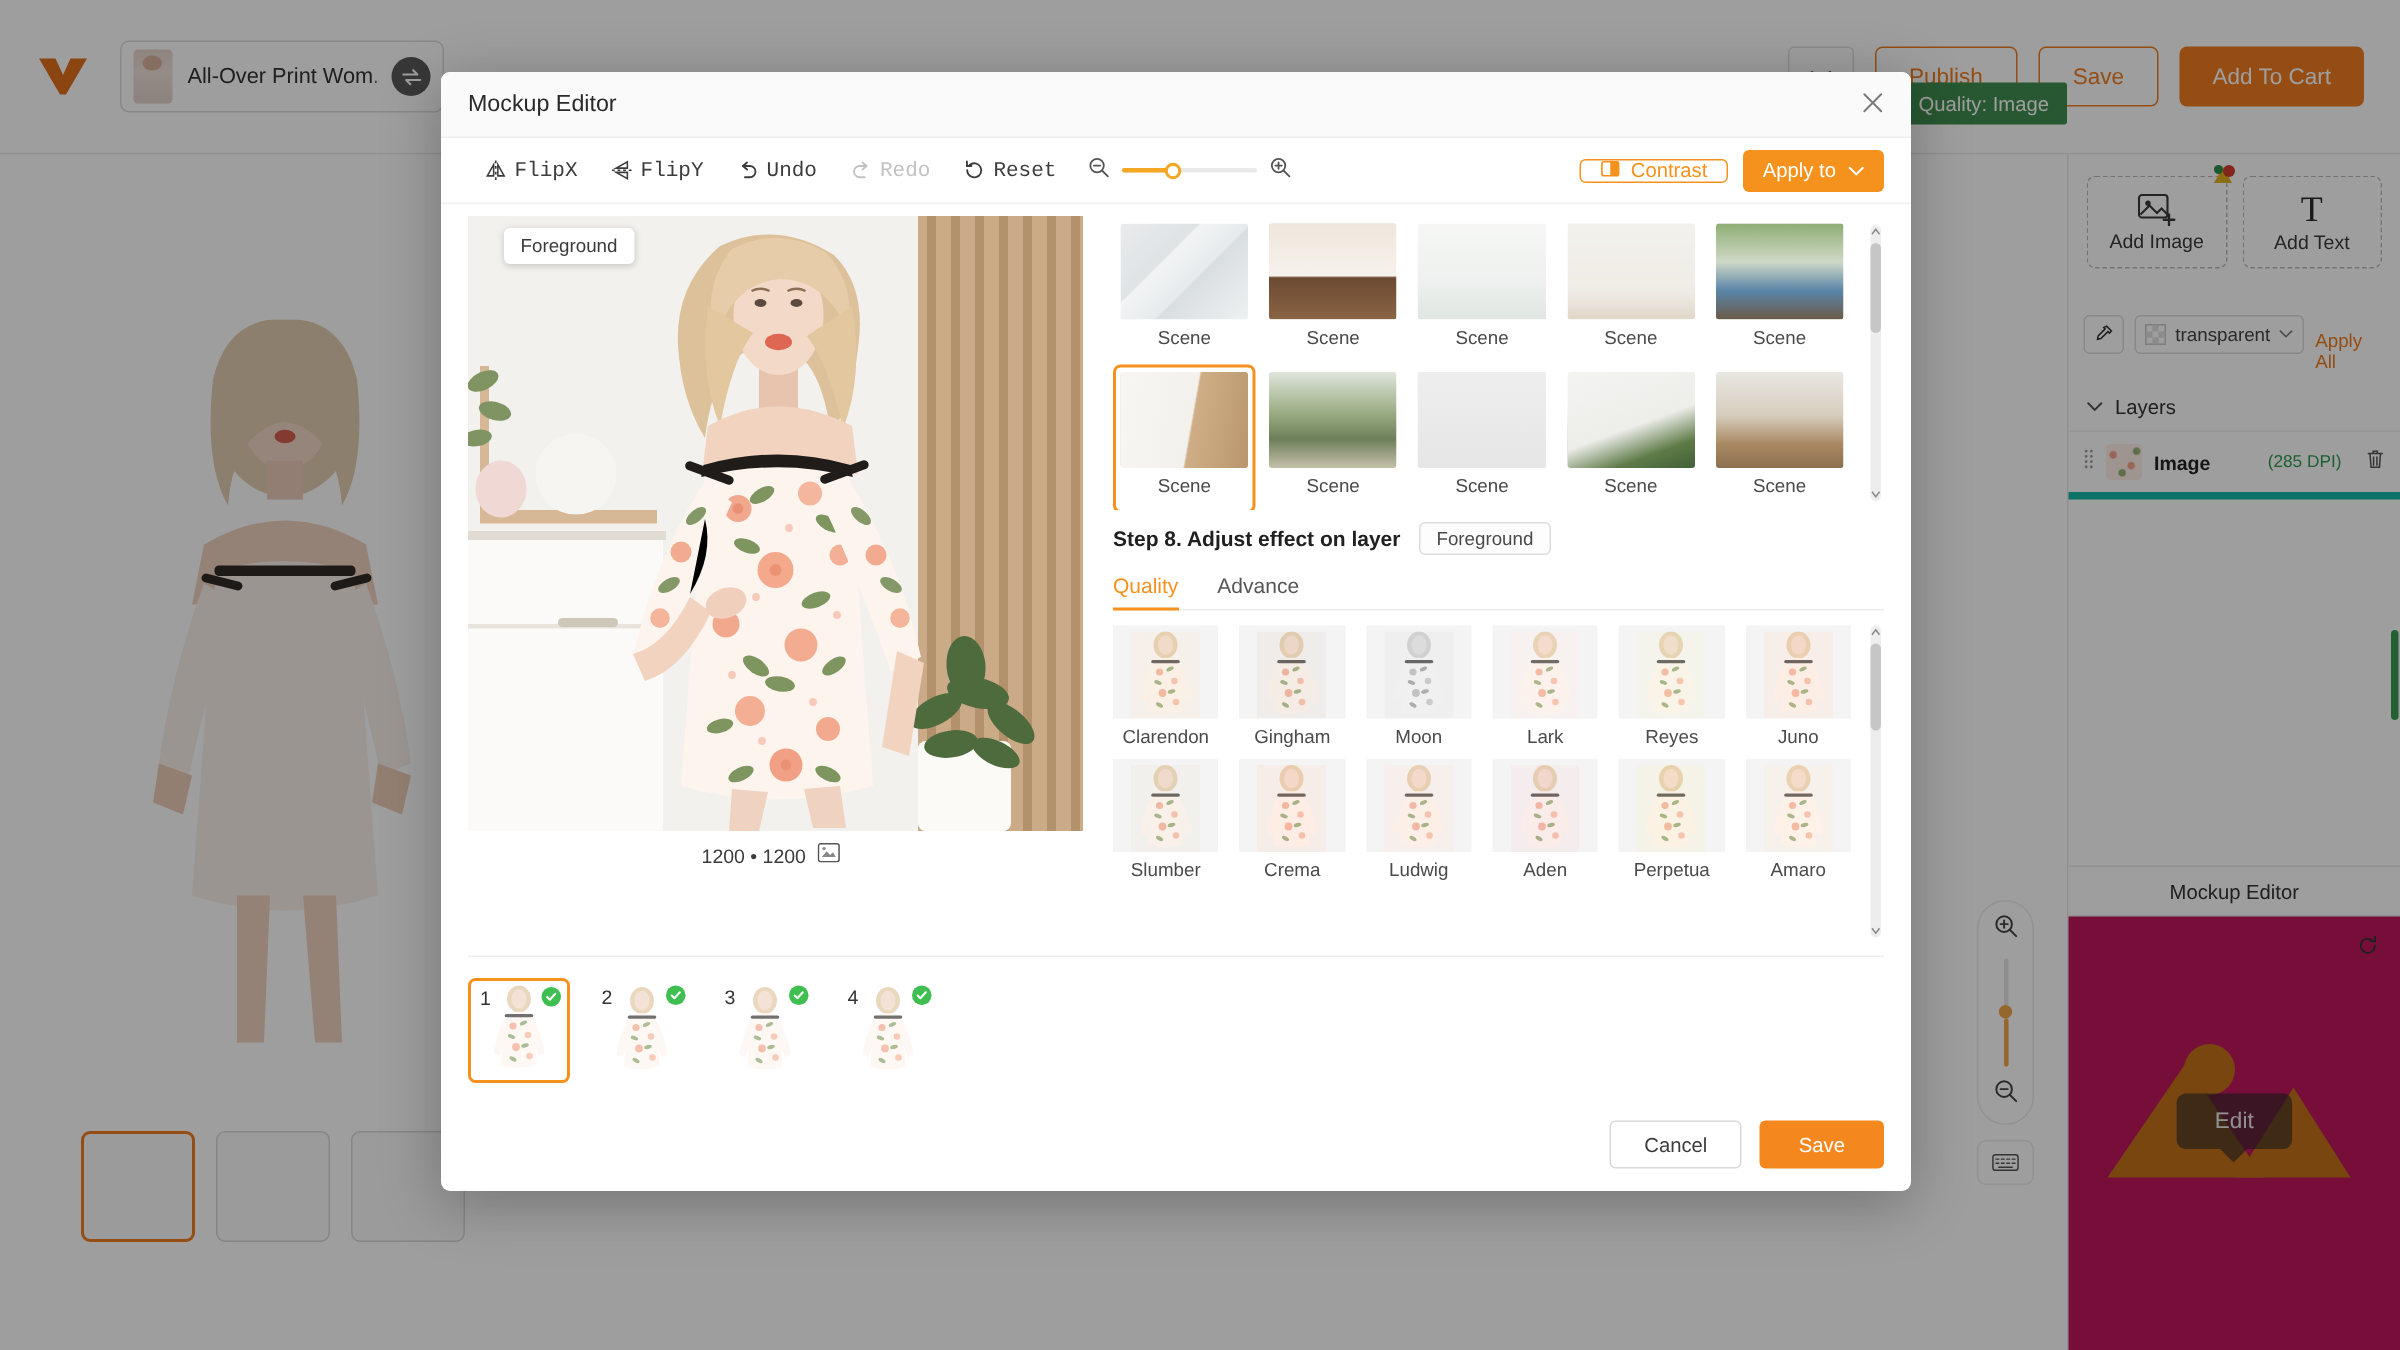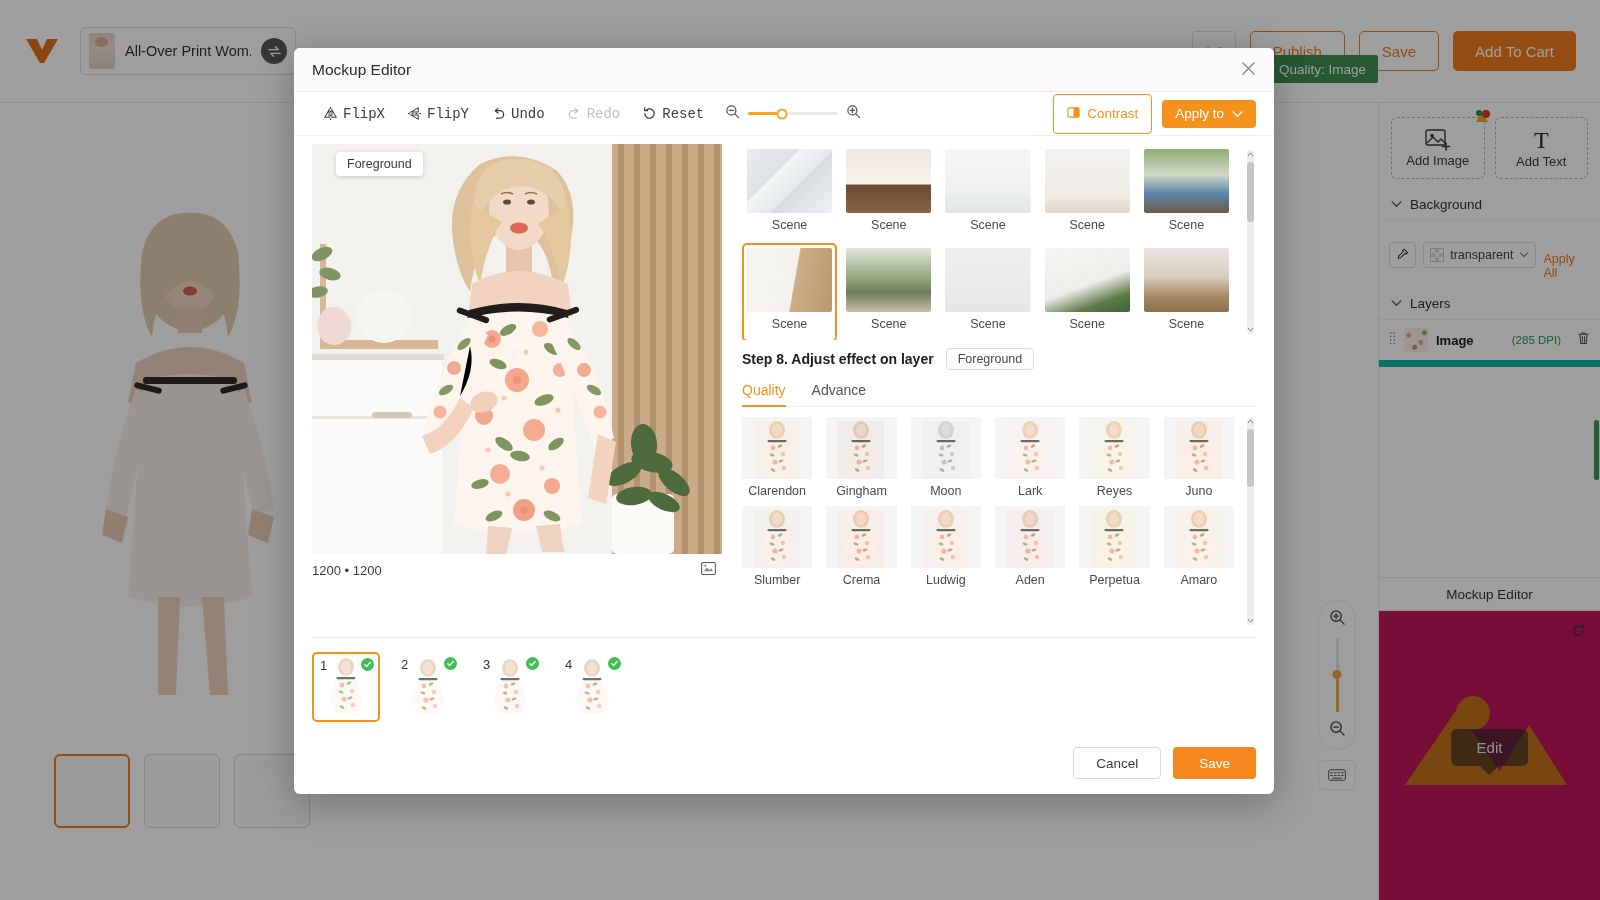--- a/index.html
+++ b/index.html
@@ -112,21 +112,21 @@
   }
   .checker {
     width: 14px; height: 14px; border: 1px solid #ccc;
     background-image: linear-gradient(45deg,#ddd 25%,transparent 25%,transparent 75%,#ddd 75%),
                       linear-gradient(45deg,#ddd 25%,#fff 25%,#fff 75%,#ddd 75%);
     background-size: 8px 8px; background-position: 0 0, 4px 4px;
   }
   .apply-all { font-size: 12.5px; color: #ef7d20; cursor:pointer;margin-top:23px; }
   .layer-row {
     display: flex; align-items: center; gap: 8px; padding: 8px 10px;
-    border-bottom: 7px solid #14b8a6;
+    border-bottom: 5px solid #14b8a6;
   }
   .layer-thumb {
     width: 24px; height: 24px; border-radius: 3px; overflow:hidden;
     background: #fff1ea;
     background-image: radial-gradient(circle at 20% 30%, #f4a58b 2px, transparent 3px),
                       radial-gradient(circle at 70% 60%, #f4a58b 2px, transparent 3px),
                       radial-gradient(circle at 45% 80%, #9bb07a 2px, transparent 3px),
                       radial-gradient(circle at 85% 20%, #9bb07a 2px, transparent 3px);
   }
   .layer-name { font-size: 13px; color: #222; font-weight: bold; }
@@ -191,21 +191,21 @@
   .zs-track {
     width: 90px; height: 3px; background: #e9e9e9; border-radius: 2px; position: relative;
   }
   .zs-fill { position:absolute; left:0; top:0; bottom:0; width:38%; background:#f5a623; border-radius:2px;}
   .zs-knob {
     position: absolute; left: 38%; top: 50%; transform: translate(-50%,-50%);
     width: 11px; height: 11px; border-radius: 50%; background: #fff; border: 2px solid #f5a623;
   }
   .toolbar-right { margin-left: auto; display: flex; align-items: center; gap: 10px; }
   .contrast-btn {
-    height: 40px; padding: 0 13px; border: 1px solid #f5921e; border-radius: 4px;
+    height: 16px; padding: 0 13px; border: 1px solid #f5921e; border-radius: 4px;
     color: #f5921e; font-size: 13.5px; display: flex; align-items: center; gap: 7px;
     background: #fff; cursor: pointer;
   }
   .applyto-btn {
     height: 28px; padding: 0 13px; border: none; border-radius: 4px;
     background: #f5921e; color: #fff; font-size: 13.5px;
     display: flex; align-items: center; gap: 8px; cursor: pointer;
   }
 
   .modal-body { flex: 1; display: flex; min-height: 0; padding: 8px 18px 0; gap: 18px; }
@@ -213,21 +213,21 @@
   .preview-box {
     width: 410px; height: 410px; position: relative; overflow: hidden;
     background: #f2f2f0;
   }
   .foreground-tip {
     position: absolute; left: 24px; top: 8px; z-index: 5;
     background: #fff; border-radius: 4px; padding: 5px 11px;
     font-size: 12.5px; color: #3a3a3a; box-shadow: 0 1px 5px rgba(0,0,0,0.18);
   }
   .preview-meta {
-    display: flex; align-items: center; justify-content: space-between; gap: 8px;
+    display: flex; align-items: center; justify-content: center; gap: 8px;
     font-size: 13px; color: #3c3c3c; padding: 8px 8px 0 0;
   }
 
   .right-pane { flex: 1; min-width: 0; display: flex; flex-direction: column; }
 
   .scene-grid-wrap {
     position: relative; height: 196px; overflow: hidden;
   }
   .scene-grid {
     display: grid; grid-template-columns: repeat(5, 1fr); gap: 0 4px;
@@ -411,26 +411,20 @@
               <circle cx="7" cy="5" r="3" fill="#2f8f4f"></circle>
             </svg>
         </span>
       </div>
       <div class="add-card">
         <div style="font-family:'Liberation Serif',serif; font-size:24px; line-height:24px; color:#2a2a2a;">T</div>
         <span>Add Text</span>
       </div>
     </div>
 
-    <div class="sb-section">
-      <svg width="11" height="7" viewBox="0 0 12 8">
-          <path d="M1 1 L6 6 L11 1" stroke="#555" stroke-width="1.5" fill="none" stroke-linecap="round"></path>
-        </svg>
-      <span>Background</span>
-    </div>
 
     <div class="bg-row">
       <div class="eyedrop">
         <svg width="13" height="13" viewBox="0 0 14 14">
             <path d="M9 1.5 l3.5 3.5 -1.5 1.5 -1 -1 -5 5 -2.5 .5 .5 -2.5 5 -5 -1 -1Z" stroke="#333" stroke-width="1.1" fill="none"></path>
           </svg>
       </div>
       <div class="color-select">
         <span class="checker"></span>
         <span style="flex:1">transparent</span>

